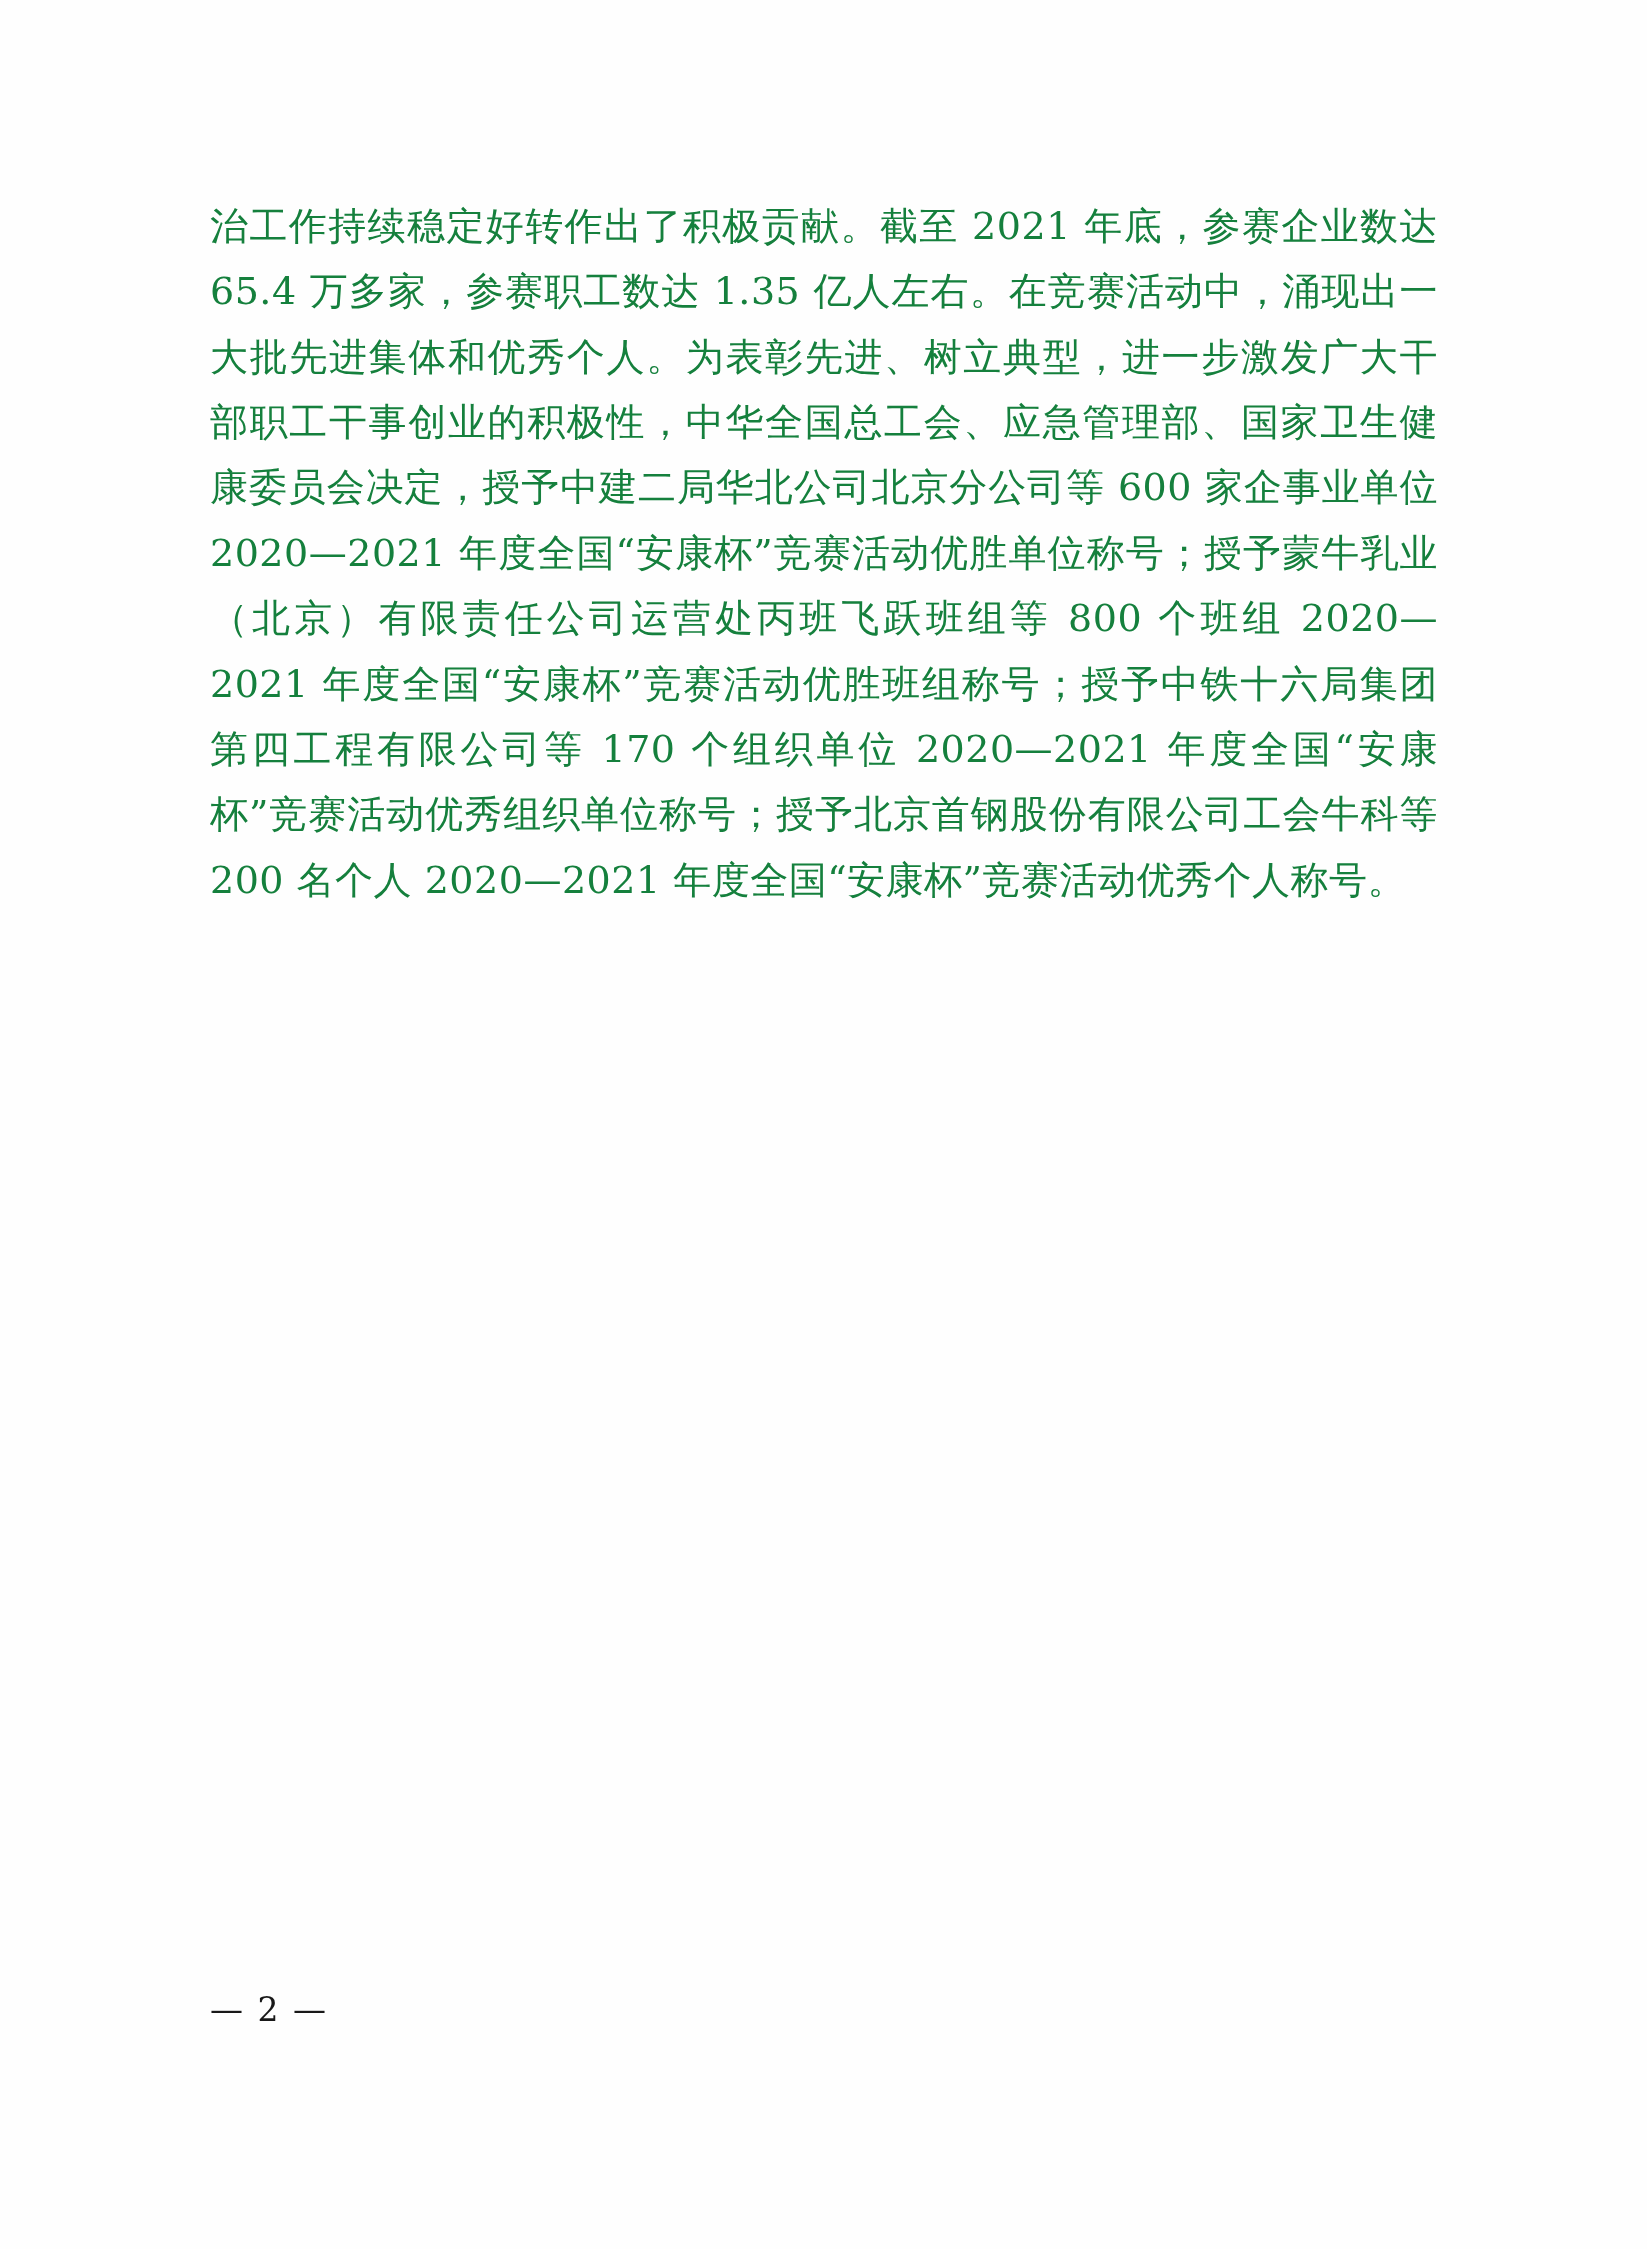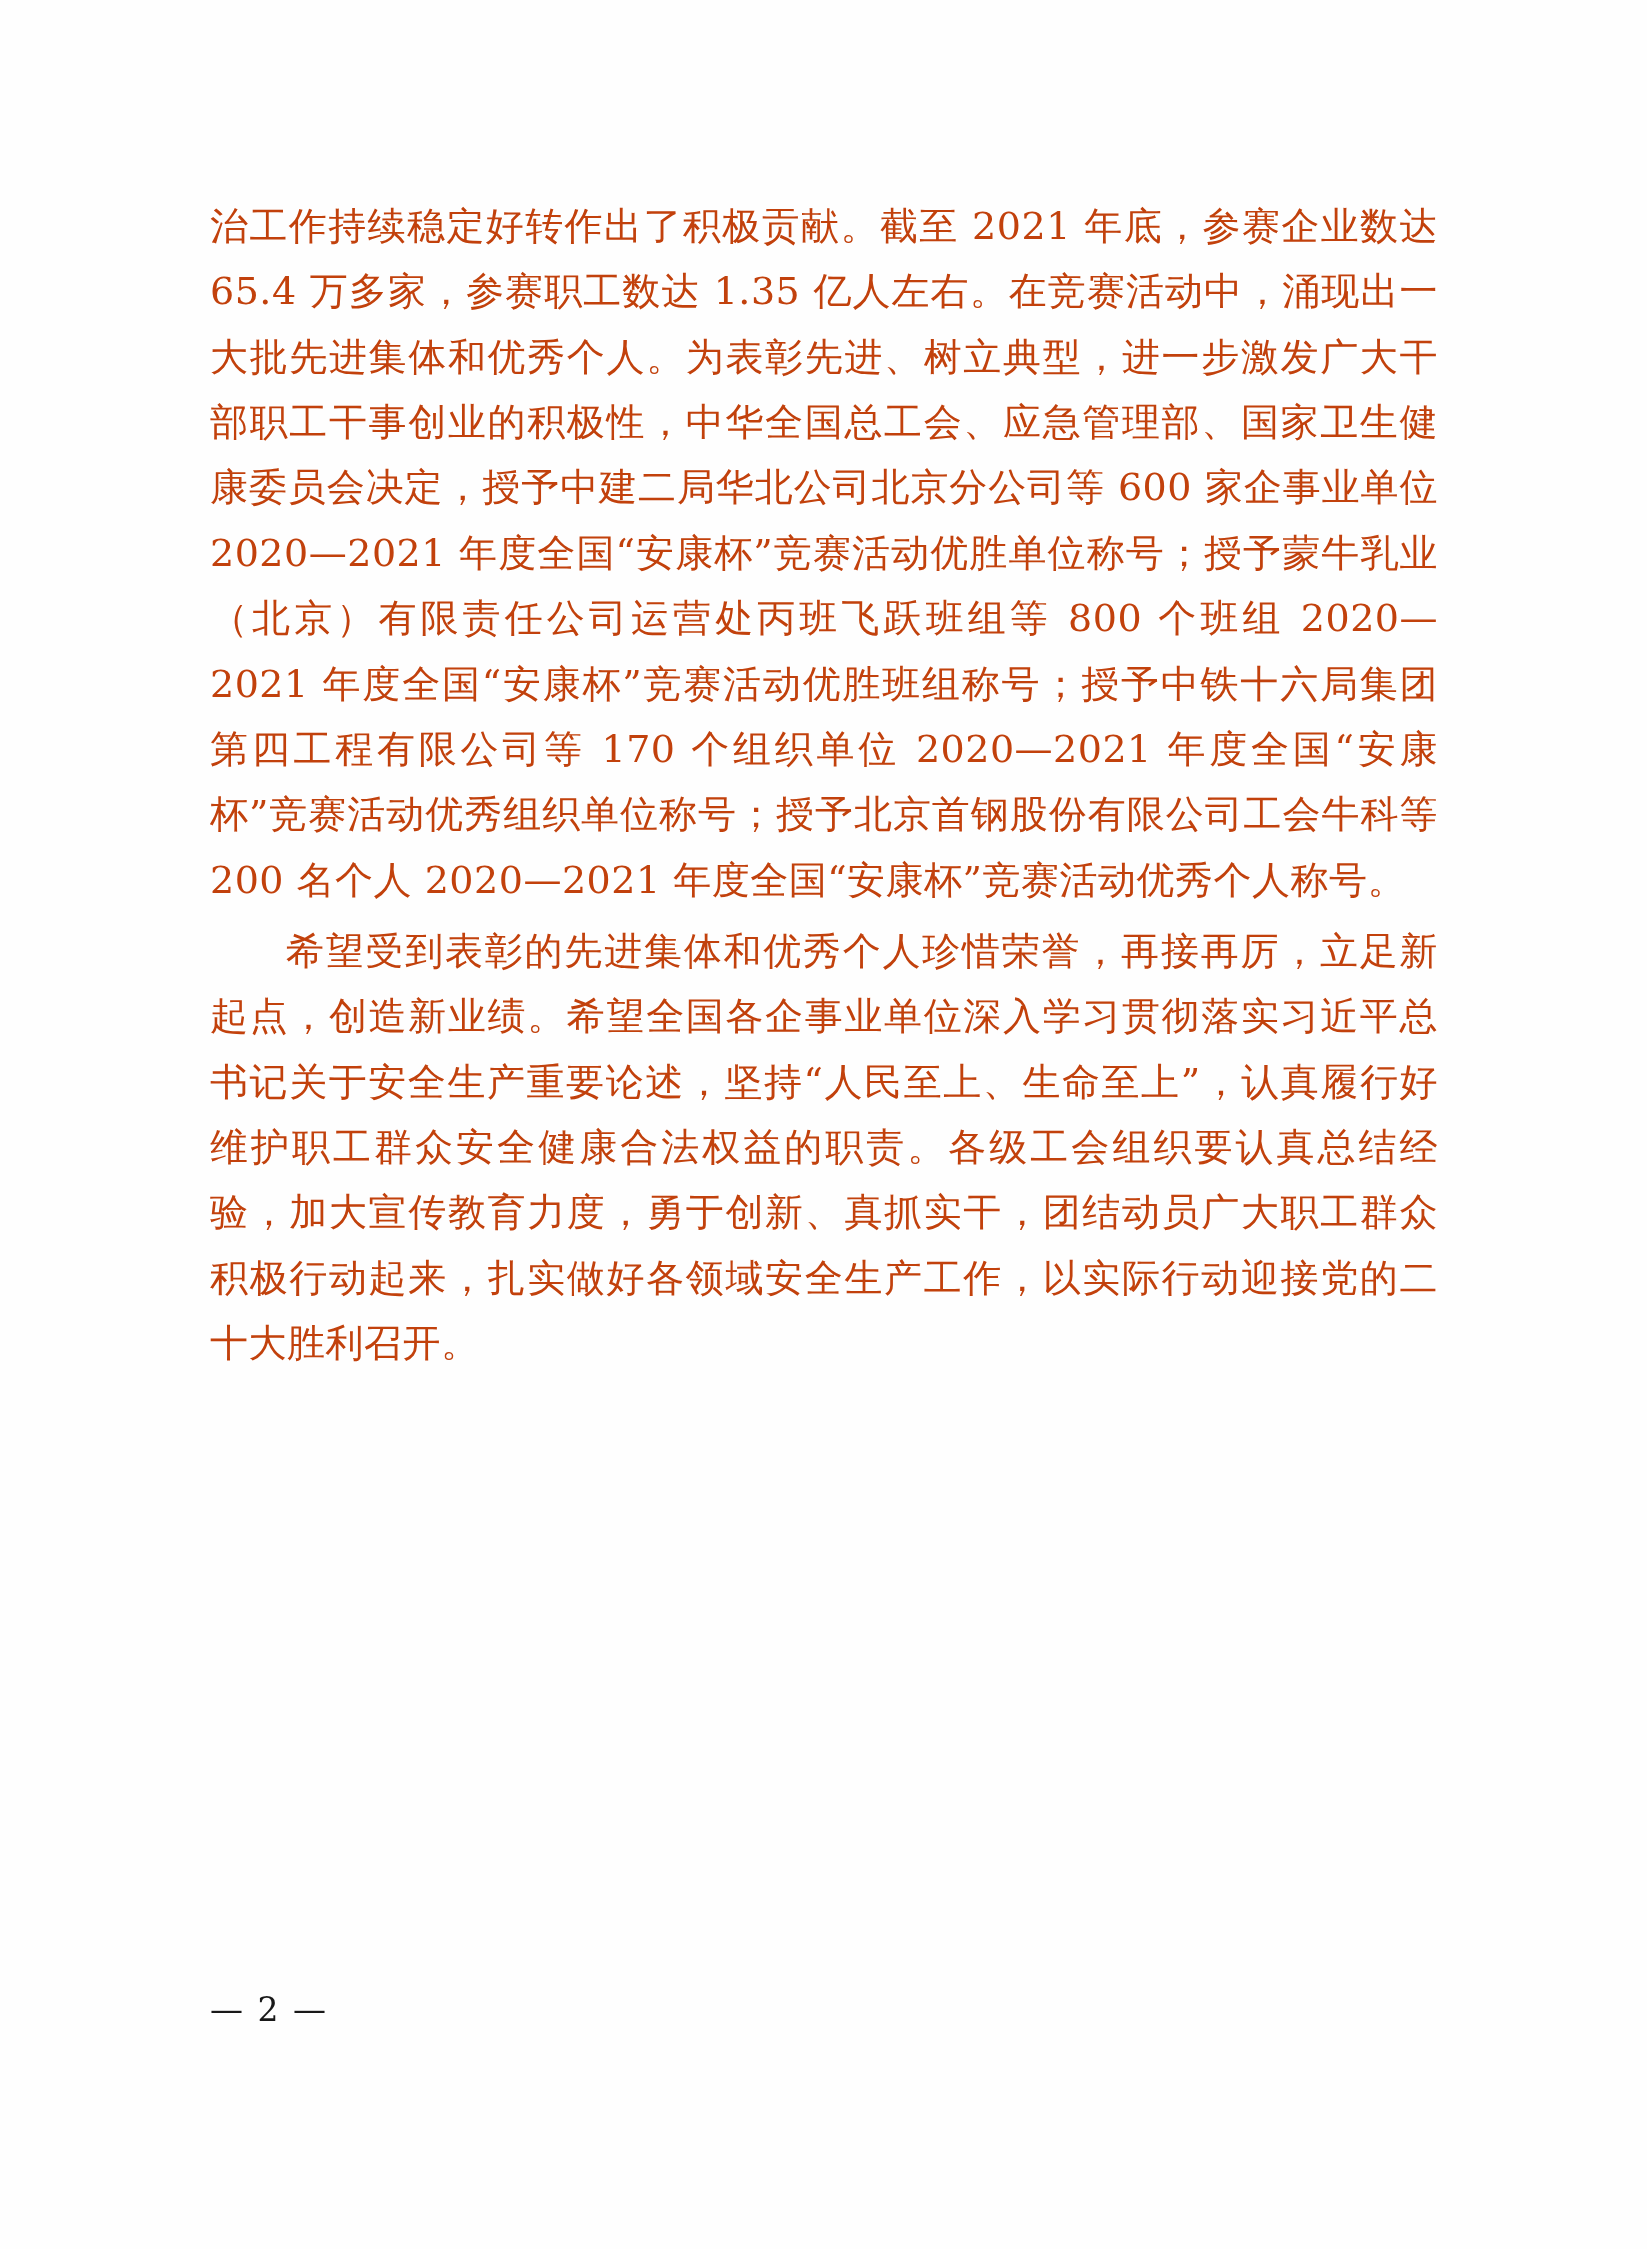--- a/index.html
+++ b/index.html
@@ -29,21 +29,21 @@
     top: 194px;
     width: 1228px;
   }
   .para {
     font-size: 38px;
     line-height: 1.72;
     text-align: justify;
     text-justify: inter-ideograph;
     letter-spacing: 0.5px;
     margin: 0 0 6px 0;
-    color: #c2410c;
+    color: #15803d;
   }
   .para.indent {
     text-indent: 2em;
   }
   .footer {
     position: absolute;
     left: 210px;
     top: 1990px;
     width: 1228px;
     font-size: 33px;
@@ -53,19 +53,18 @@
   .footer .pagenum {
     display: inline-block;
   }
 </style>
 </head>
 <body>
 
 <div class="page">
   <div class="content">
     <p class="para">治工作持续稳定好转作出了积极贡献。截至 2021 年底，参赛企业数达 65.4 万多家，参赛职工数达 1.35 亿人左右。在竞赛活动中，涌现出一大批先进集体和优秀个人。为表彰先进、树立典型，进一步激发广大干部职工干事创业的积极性，中华全国总工会、应急管理部、国家卫生健康委员会决定，授予中建二局华北公司北京分公司等 600 家企事业单位 2020—2021 年度全国“安康杯”竞赛活动优胜单位称号；授予蒙牛乳业（北京）有限责任公司运营处丙班飞跃班组等 800 个班组 2020—2021 年度全国“安康杯”竞赛活动优胜班组称号；授予中铁十六局集团第四工程有限公司等 170 个组织单位 2020—2021 年度全国“安康杯”竞赛活动优秀组织单位称号；授予北京首钢股份有限公司工会牛科等 200 名个人 2020—2021 年度全国“安康杯”竞赛活动优秀个人称号。</p>
-    <p class="para indent">希望受到表彰的先进集体和优秀个人珍惜荣誉，再接再厉，立足新起点，创造新业绩。希望全国各企事业单位深入学习贯彻落实习近平总书记关于安全生产重要论述，坚持“人民至上、生命至上”，认真履行好维护职工群众安全健康合法权益的职责。各级工会组织要认真总结经验，加大宣传教育力度，勇于创新、真抓实干，团结动员广大职工群众积极行动起来，扎实做好各领域安全生产工作，以实际行动迎接党的二十大胜利召开。</p>
   </div>
   <div class="footer">
     <span class="pagenum">— 2 —</span>
   </div>
 </div>
 
 
 </body></html>

